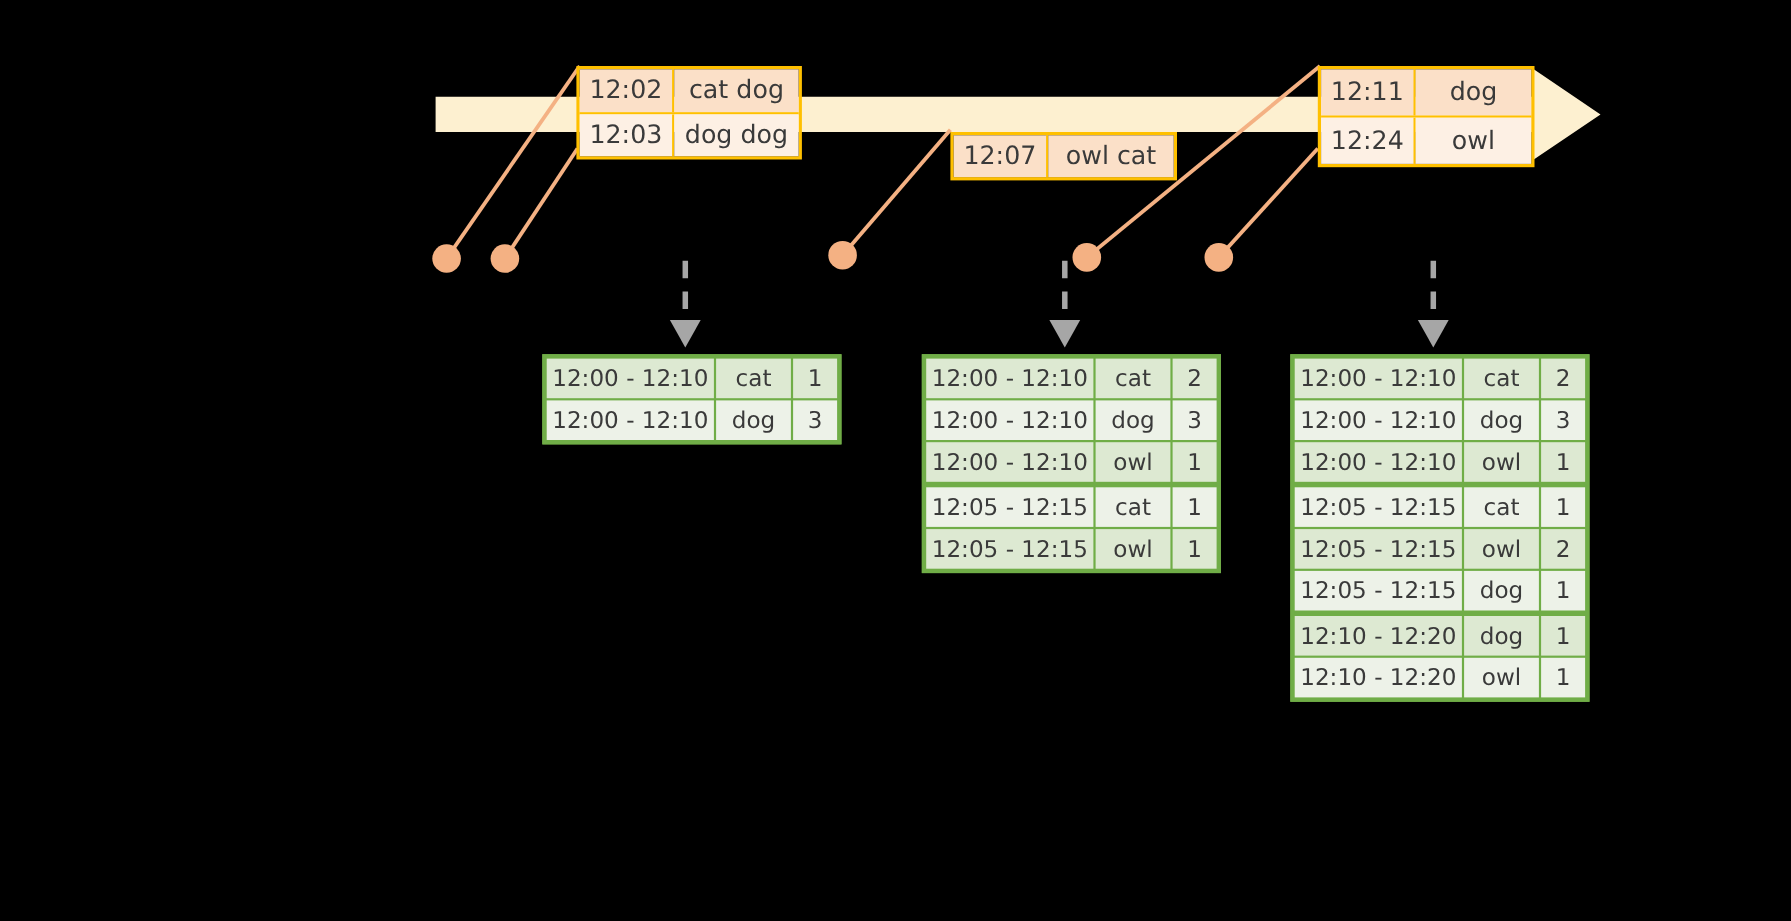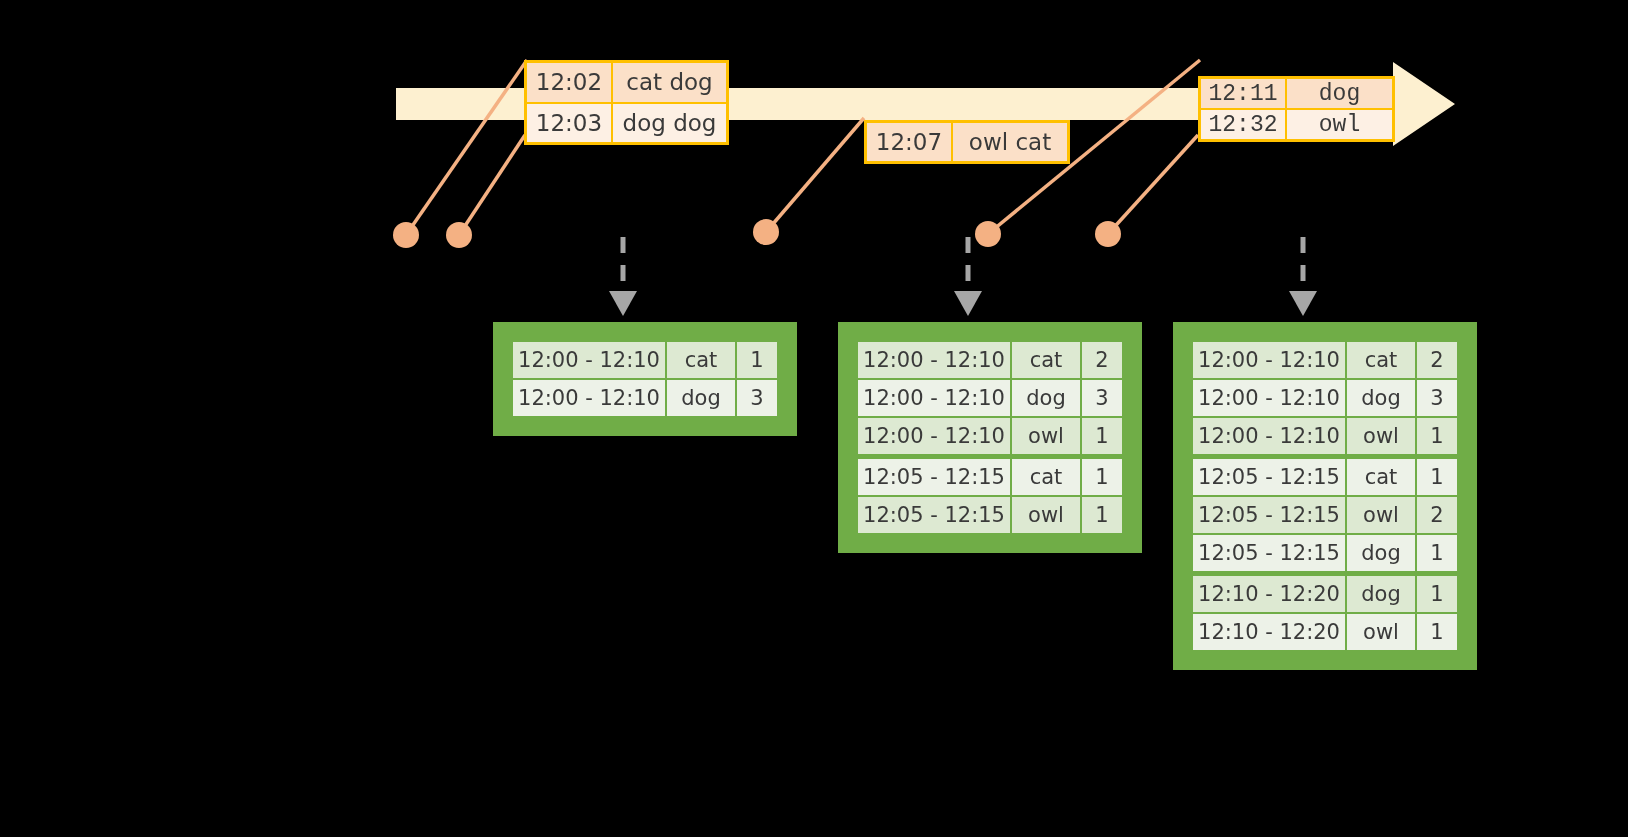--- a/index.html
+++ b/index.html
@@ -62,21 +62,21 @@
 
   
   .agg-table {
     position: absolute;
     border: 4px solid #70AD47;
     box-sizing: border-box;
     background: #70AD47;
     display: flex;
     flex-direction: column;
     gap: 2px;
-    padding: 16px;
+    padding: 0;
   }
   .agg-row {
     display: flex;
     gap: 2px;
     height: 36px;
   }
   .agg-cell {
     display: flex;
     align-items: center;
     justify-content: center;
@@ -142,27 +142,27 @@
     </div>
   </div>
 
   <div class="event-box" id="event-box-2" style="left:864px; top:80px; width:206px; height:44px;margin-top:40px;">
     <div class="event-row shade-a">
       <div class="ev-cell ev-time">12:07</div>
       <div class="ev-cell ev-payload">owl cat</div>
     </div>
   </div>
 
-  <div class="event-box" id="event-box-3" style="left:1198px; top:76px; width:197px; height:66px;font-family:Liberation Mono, monospace;">
+  <div class="event-box" id="event-box-3" style="left:1198px; top:60px; width:197px; height:92px;">
     <div class="event-row shade-a">
       <div class="ev-cell ev-time">12:11</div>
       <div class="ev-cell ev-payload">dog</div>
     </div>
     <div class="event-row shade-b">
-      <div class="ev-cell ev-time">12:32</div>
+      <div class="ev-cell ev-time">12:24</div>
       <div class="ev-cell ev-payload">owl</div>
     </div>
   </div>
 
   <div class="agg-table" id="agg-table-1" style="left:493px; top:322px;">
       <div class="agg-row shade-a">
         <div class="agg-cell agg-window">12:00 - 12:10</div>
         <div class="agg-cell agg-key">cat</div>
         <div class="agg-cell agg-count">1</div>
       </div>

